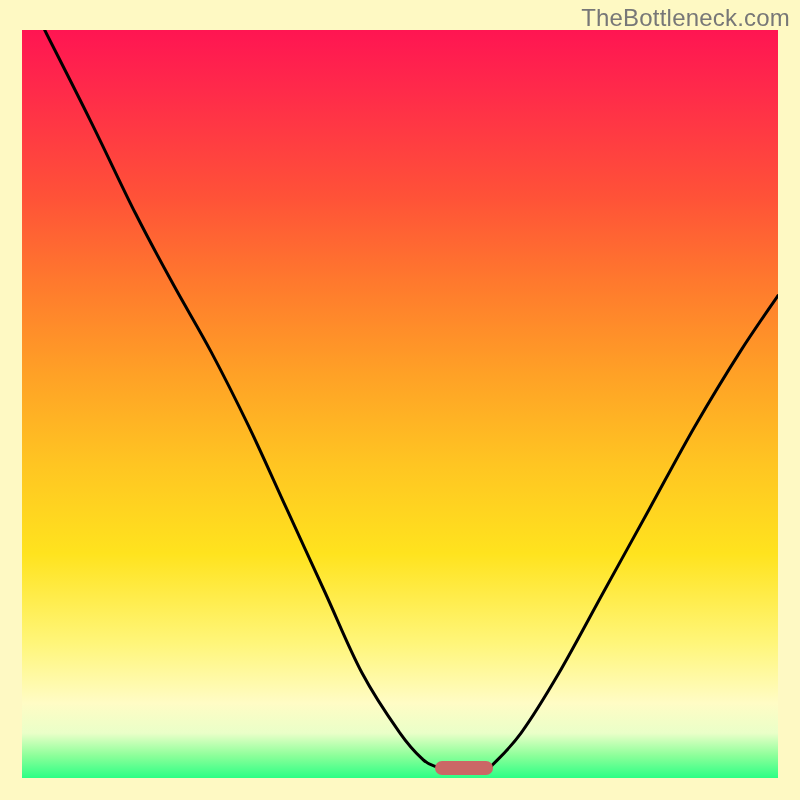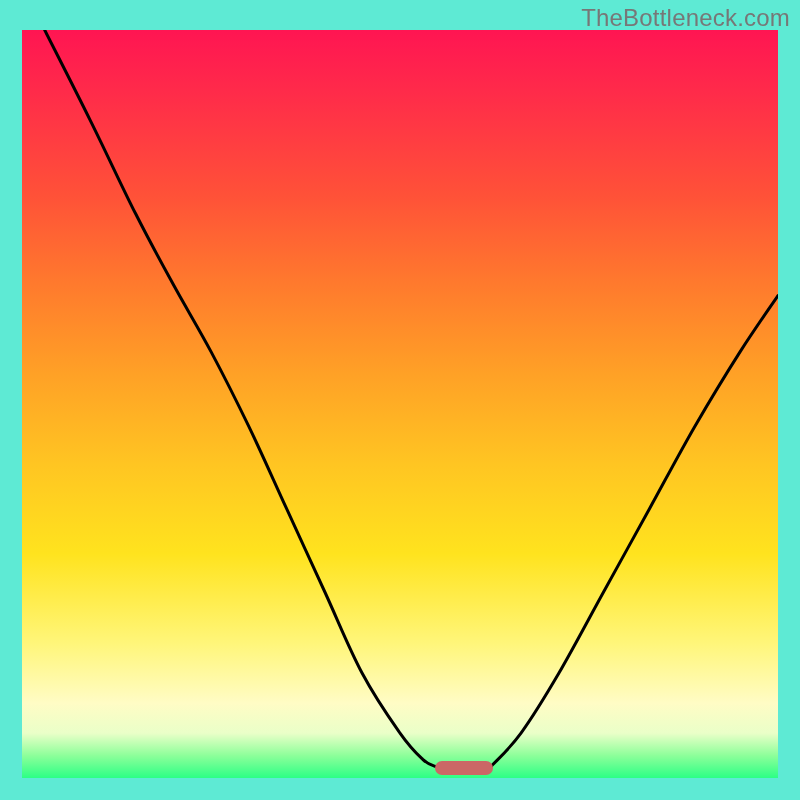--- a/index.html
+++ b/index.html
@@ -10,21 +10,21 @@
     background: #000;
     overflow: hidden;
     font-family: Arial, Helvetica, sans-serif;
   }
   .frame {
     position: absolute;
     left: 0;
     top: 0;
     width: 800px;
     height: 800px;
-    background: #5eead4;
+    background: #fef9c3;
   }
   .watermark {
     position: absolute;
     top: 4px;
     right: 10px;
     color: #777;
     font-size: 24px;
     font-weight: 500;
     letter-spacing: 0.2px;
     user-select: none;

